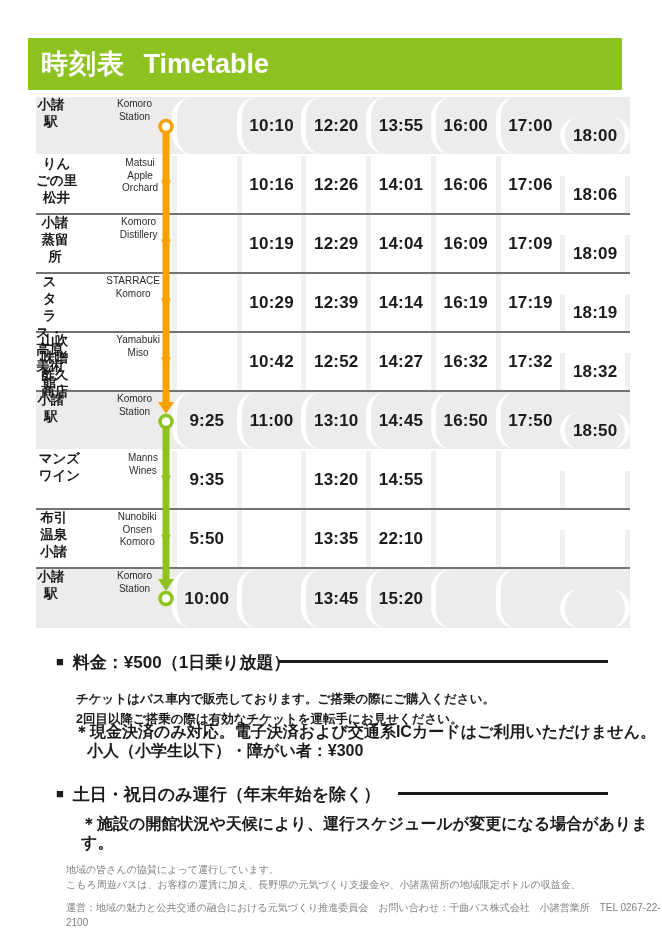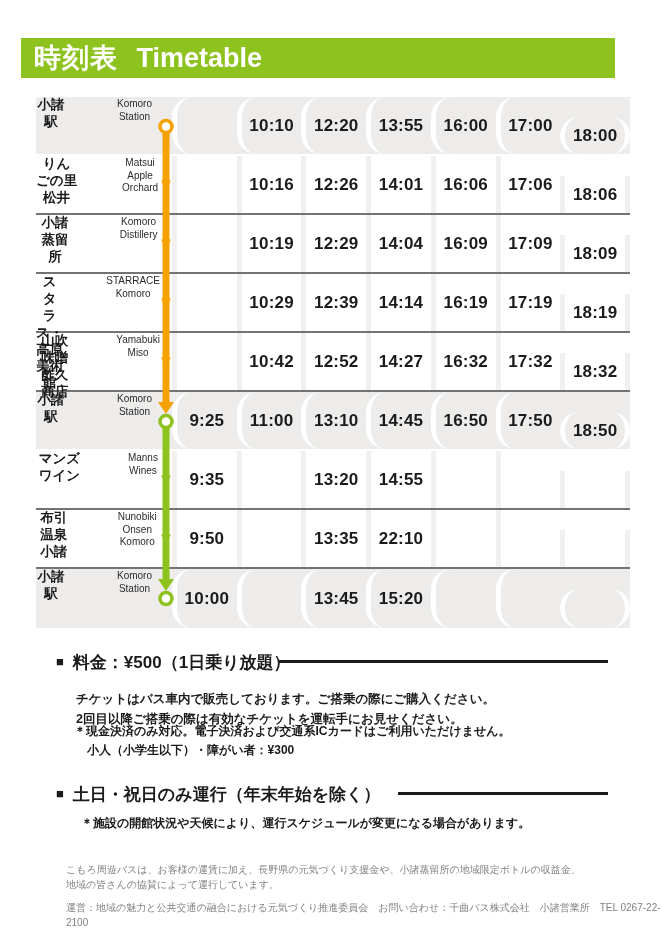--- a/index.html
+++ b/index.html
@@ -4,21 +4,21 @@
 <style>
   * { margin:0; padding:0; box-sizing:border-box; }
   html,body { background:#ffffff; }
   .page {
     position:relative; width:662px; height:939px; background:#ffffff;
     font-family:"Liberation Sans","DejaVu Sans",sans-serif; color:#1b1b1b;
     overflow:hidden;
   }
   
   .header {
-    position:absolute; left:21px; top:38px; width:594px; height:40px;
+    position:absolute; left:28px; top:38px; width:594px; height:52px;
     display:flex; align-items:center; padding-left:13px;
   }
   .header h1 { color:#ffffff; font-size:27px; font-weight:bold; letter-spacing:1px; }
   .header h1 .en { margin-left:10px; letter-spacing:0; }
   
   .table { position:absolute; left:36px; top:97px; width:594px; height:531px; }
   .row { display:flex; height:59px; align-items:stretch; border-bottom:2px solid #737373; }
   .row.gray { border-bottom:2px solid #ffffff; }
   .row:last-child { border-bottom:none; }
   .station {
@@ -35,21 +35,21 @@
   }
   .t.last { border-right:5px solid #f1f0ee;margin-top:20px; }
   .row.gray .t { border-left-color:#ffffff;border-radius:20px; }
   .row.gray .t.last { border-right-color:#ffffff; }
   .routeline { position:absolute; left:115px; top:0; width:30px; height:531px; pointer-events:none; }
   
   .sec-head { position:absolute; display:flex; align-items:center; font-size:17px; font-weight:bold; }
   .sec-head .sq { font-size:13px; margin-right:9px; position:relative; top:-1px; }
   .rule { position:absolute; height:3px; }
   .body-text { position:absolute; font-size:12.5px; font-weight:bold; line-height:20px; }
-  .note-text { position:absolute; font-size:12px; font-weight:bold; line-height:19px; }
+  .note-text { position:absolute; font-size:16px; font-weight:bold; line-height:19px; }
   .note-text .indent { padding-left:13px; display:block; }
   
   .footer { position:absolute; left:66px; top:862px; font-size:10px; color:#848280; line-height:15px; }
   .footer .op { margin-top:8px; }
 </style>
 </head>
 <body>
 
 <div class="page">
 
@@ -159,21 +159,21 @@
           <div class="t"></div>
           <div class="t"></div>
           <div class="t last"></div>
         </div>
         <div class="row">
           <div class="station">
             <div class="ja">布引温泉 小諸</div>
             <div class="en">Nunobiki Onsen Komoro</div>
           </div>
           <div class="linecol"></div>
-          <div class="t">9:50</div>
+          <div class="t">5:50</div>
           <div class="t"></div>
           <div class="t">13:35</div>
           <div class="t">22:10</div>
           <div class="t"></div>
           <div class="t"></div>
           <div class="t last"></div>
         </div>
         <div class="row gray" style="background: rgb(237, 236, 235);">
           <div class="station">
             <div class="ja">小諸駅</div>
@@ -229,18 +229,18 @@
     <span class="sq">■</span>
     <span>土日・祝日のみ運行（年末年始を除く）</span>
   </div>
   <div class="rule" id="rule2" style="left: 398px; top: 792px; width: 210px; background: rgb(26, 26, 26);"></div>
 
   <div class="note-text" style="left:81px; top:814px;">
     <span>＊施設の開館状況や天候により、運行スケジュールが変更になる場合があります。</span>
   </div>
 
   <div class="footer">
+    <div>地域の皆さんの協賛によって運行しています。</div>
     <div>こもろ周遊バスは、お客様の運賃に加え、長野県の元気づくり支援金や、小諸蒸留所の地域限定ボトルの収益金、</div>
-    <div>地域の皆さんの協賛によって運行しています。</div>
     <div class="op">運営：地域の魅力と公共交通の融合における元気づくり推進委員会　お問い合わせ：千曲バス株式会社　小諸営業所　TEL 0267-22-2100</div>
   </div>
 
 </div>
 
 </body></html>

